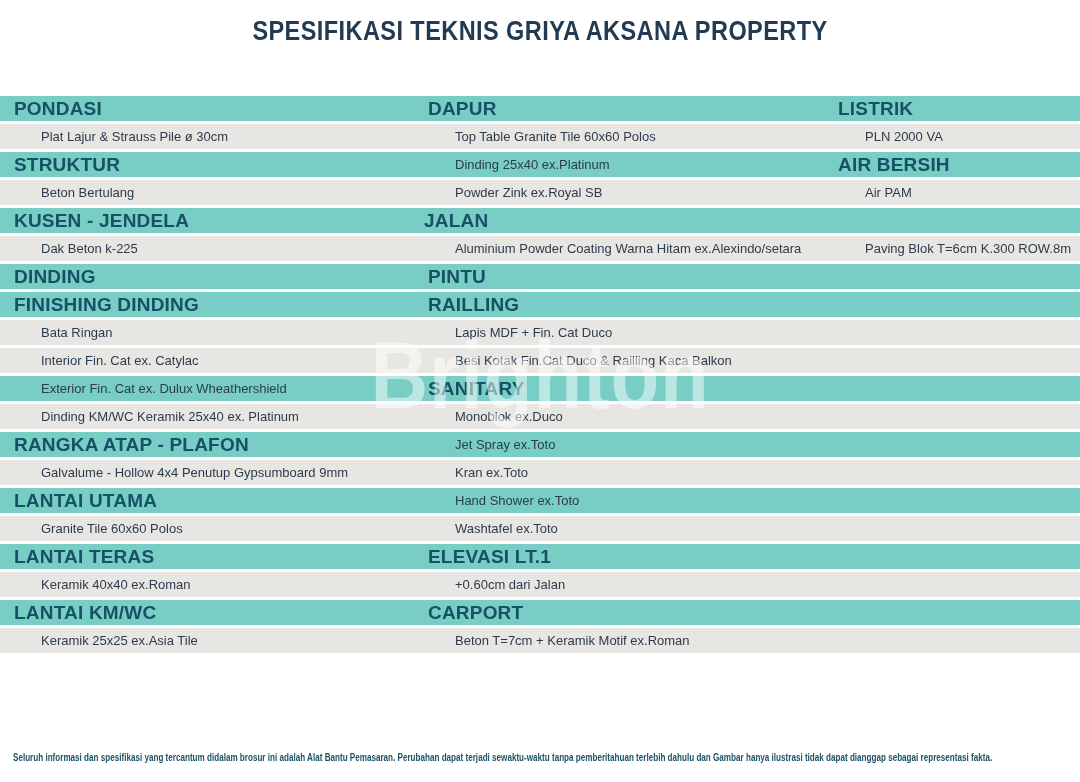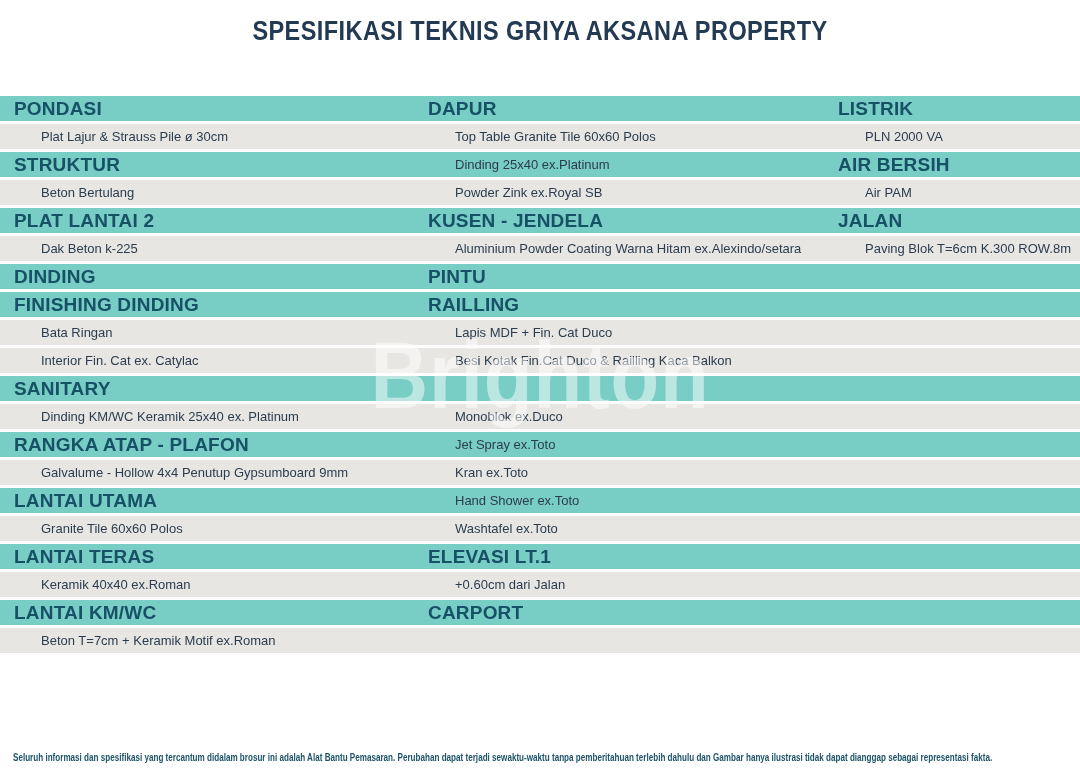--- a/index.html
+++ b/index.html
@@ -141,23 +141,20 @@
           <span class="detail">Beton Bertulang</span>
         </div>
         <div class="cell col1">
           <span class="detail">Powder Zink ex.Royal SB</span>
         </div>
         <div class="cell col2">
           <span class="detail">Air PAM</span>
         </div>
       </div>
       <div class="spec-row teal">
-        <div class="cell col0">
-          <span class="header">PLAT LANTAI 2</span>
-        </div>
         <div class="cell col1">
           <span class="header">KUSEN - JENDELA</span>
         </div>
         <div class="cell col2">
           <span class="header">JALAN</span>
         </div>
       </div>
       <div class="spec-row gray">
         <div class="cell col0">
           <span class="detail">Dak Beton k-225</span>
@@ -199,20 +196,23 @@
       <div class="spec-row gray">
         <div class="cell col0">
           <span class="detail">Interior Fin. Cat ex. Catylac</span>
         </div>
         <div class="cell col1">
           <span class="detail">Besi Kotak Fin.Cat Duco &amp; Railling Kaca Balkon</span>
         </div>
         <div class="cell col2"></div>
       </div>
       <div class="spec-row teal">
+        <div class="cell col0">
+          <span class="detail">Exterior Fin. Cat ex. Dulux Wheathershield</span>
+        </div>
         <div class="cell col1">
           <span class="header">SANITARY</span>
         </div>
         <div class="cell col2"></div>
       </div>
       <div class="spec-row gray">
         <div class="cell col0">
           <span class="detail">Dinding KM/WC  Keramik 25x40 ex. Platinum</span>
         </div>
         <div class="cell col1">
@@ -277,20 +277,23 @@
       <div class="spec-row teal">
         <div class="cell col0">
           <span class="header">LANTAI KM/WC</span>
         </div>
         <div class="cell col1">
           <span class="header">CARPORT</span>
         </div>
         <div class="cell col2"></div>
       </div>
       <div class="spec-row gray">
+        <div class="cell col0">
+          <span class="detail">Keramik 25x25 ex.Asia Tile</span>
+        </div>
         <div class="cell col1">
           <span class="detail">Beton T=7cm + Keramik Motif ex.Roman</span>
         </div>
         <div class="cell col2"></div>
       </div>
     </div>
   <div class="watermark">Brighton</div>
   <div class="disclaimer">Seluruh informasi dan spesifikasi yang tercantum didalam brosur ini adalah Alat Bantu Pemasaran. Perubahan dapat terjadi sewaktu-waktu tanpa pemberitahuan terlebih dahulu dan Gambar hanya ilustrasi tidak dapat dianggap sebagai representasi fakta.</div>
 </div>
 

